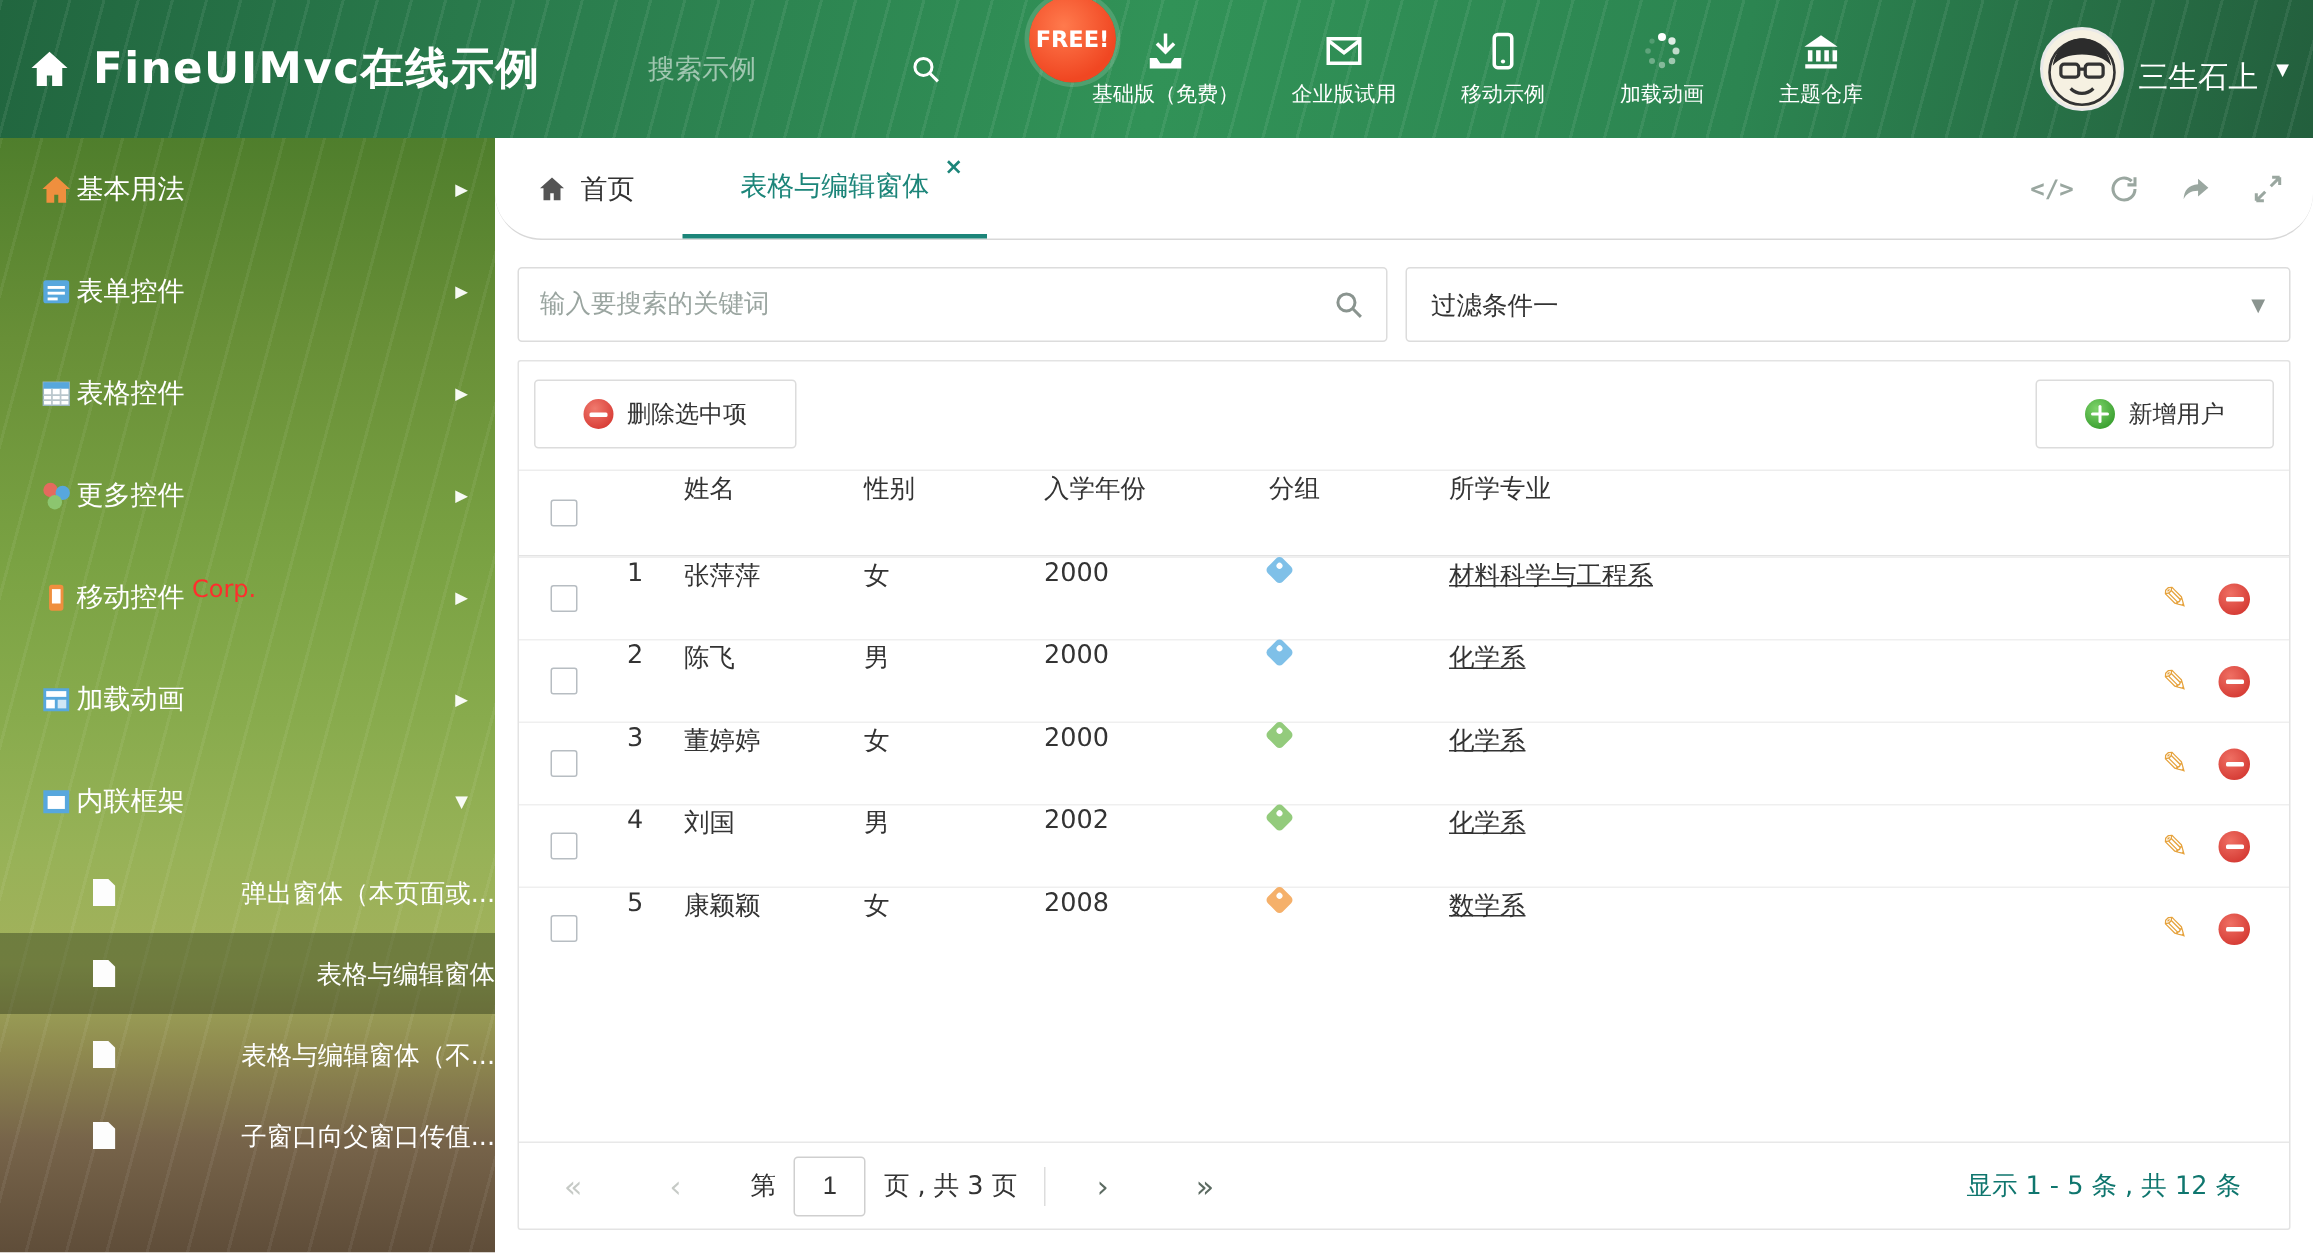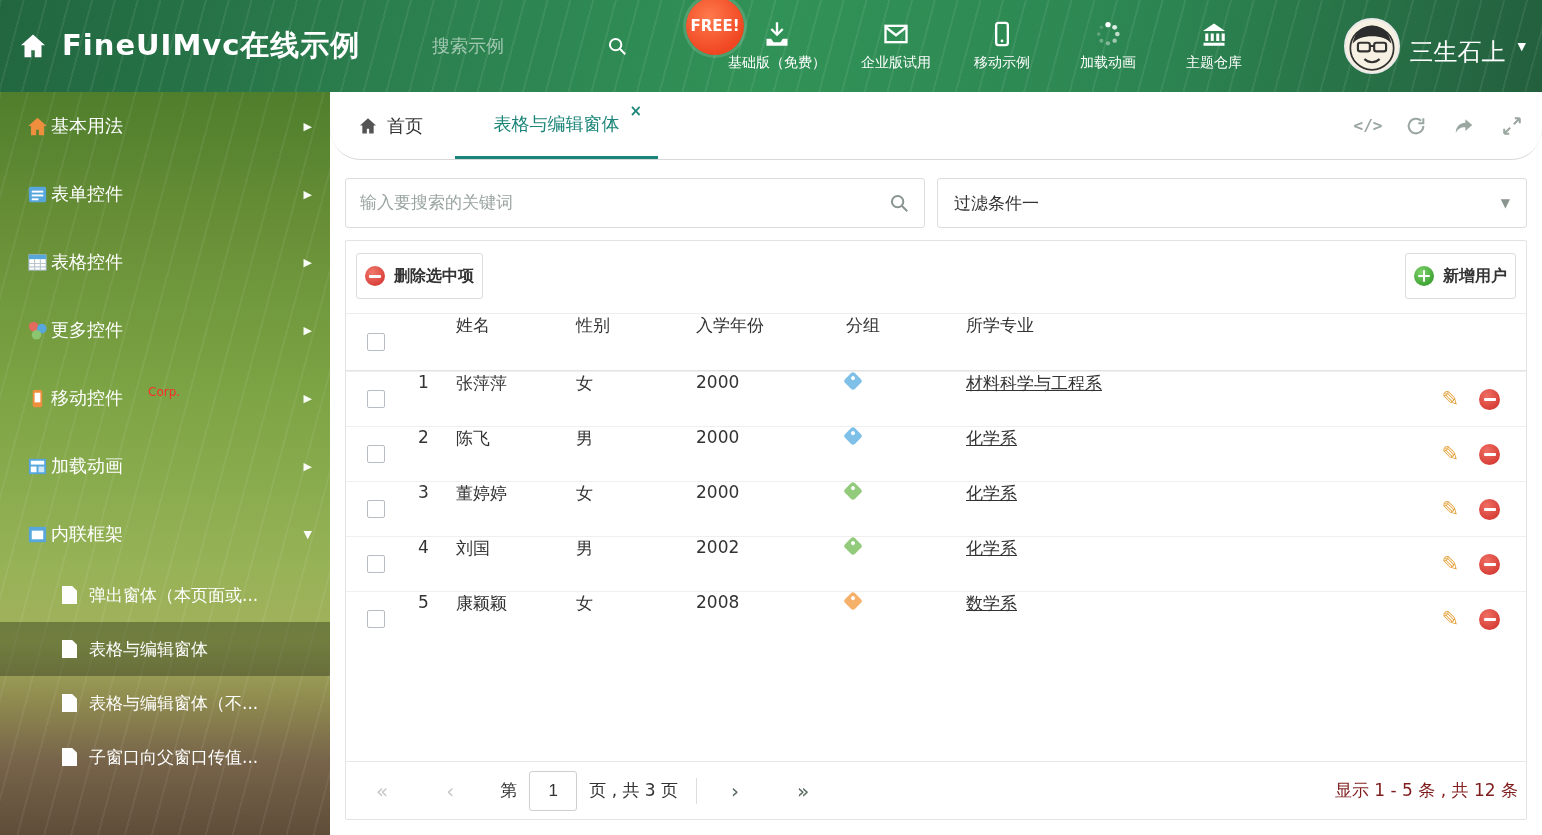--- a/index.html
+++ b/index.html
@@ -20,36 +20,36 @@
   .hsearch input::placeholder { color:rgba(255,255,255,.55); }
   .free-badge { position:absolute; left:686px; top:-3px; width:58px; height:58px; border-radius:50%;
     background:radial-gradient(circle at 40% 35%, #ff7a4d, #f04722 70%); display:flex; align-items:center; justify-content:center;
     font-size:15px; font-weight:bold; color:#fff; box-shadow:0 0 0 3px rgba(255,255,255,.15); }
   .hnav { position:absolute; left:728px; top:0; height:92px; display:flex; align-items:center; gap:34px; }
   .hnav-item { display:flex; flex-direction:column; align-items:center; gap:6px; cursor:pointer; min-width:72px; }
   .hnav-item .ic { width:28px; height:28px; color:#fff; }
   .hnav-item .lb { font-size:14px; white-space:nowrap; }
   .huser { position:absolute; right:16px; top:0; height:92px; display:flex; align-items:center; gap:10px; }
   .avatar { width:56px; height:56px; border-radius:50%; background:#f6f1e2; border:2px solid #e9e9e9; overflow:hidden; }
-  .huser .uname { font-size:24px;margin-top:11px; }
+  .huser .uname { font-size:20px;margin-top:11px; }
   .huser .ucaret { font-size:11px; margin-left:2px; }
 
   
   .sidebar { position:absolute; left:0; top:92px; width:330px; height:743px; overflow:hidden;
     background-image:
       repeating-linear-gradient(105deg, rgba(255,255,255,.06) 0 2px, transparent 2px 26px),
       linear-gradient(180deg,#4f7e2c 0%, #688f37 18%, #7aa243 38%, #88ab4d 52%, #97b257 64%, #a3b15c 74%, #8f8a4f 82%, #77644a 90%, #5f4d39 100%);
   }
   .menu-item { position:relative; height:68px; display:flex; align-items:center; padding-left:26px; gap:2px;
     color:#fff; font-size:18px; cursor:pointer; }
   .menu-item .mic { width:23px; height:23px; flex:0 0 23px; }
   .menu-item .arrow { position:absolute; right:18px; font-size:11px; color:rgba(255,255,255,.95); }
-  .menu-badge { color:#ff2d2d; font-size:12px; margin-left:23px; position:relative; top:-6px; }
+  .menu-badge { color:#ff2d2d; font-size:16px; margin-left:3px; position:relative; top:-6px; }
   .submenu-item { position:relative; height:54px; display:flex; align-items:center; padding-left:62px; gap:12px;
-    color:#fff; font-size:17px; cursor:pointer; }
+    color:#fff; font-size:17px; cursor:pointer;justify-content:space-between; }
   .submenu-item.active { background:rgba(15,25,8,.34); }
   .file-ic { width:15px; height:18px; background:#fdfdfd; flex:0 0 15px;
     clip-path:polygon(0 0, 68% 0, 100% 26%, 100% 100%, 0 100%); }
 
   
   .main { position:absolute; left:330px; top:92px; width:1212px; height:743px; background:#fff; }
 
   .tabbar { position:relative; height:68px; border-bottom:1px solid #d8d8d8;border-radius:31px; }
   .tab-home { position:absolute; left:28px; top:0; height:100%; display:flex; align-items:center; gap:9px;
     color:#333; font-size:18px; cursor:pointer; }
@@ -65,22 +65,22 @@
     display:flex; align-items:center; padding:0 14px; gap:10px; color:#98a39e; }
   .filter-input input { flex:1; border:none; outline:none; font-size:17px; color:#333; }
   .filter-input input::placeholder { color:#9aa5a0; }
   .filter-select { position:absolute; left:607px; top:86px; width:590px; height:50px; border:1px solid #dcdcdc; border-radius:3px;
     display:flex; align-items:center; padding:12px 16px; font-size:17px; color:#333; cursor:pointer; }
   .filter-select .caret { margin-left:auto; color:#8a948f; font-size:12px; }
 
   .grid { position:absolute; left:15px; top:148px; width:1182px; height:580px; border:1px solid #e3e3e3; border-radius:2px;
     display:flex; flex-direction:column; }
   .grid-toolbar { position:relative; height:72px; flex:0 0 72px; }
-  .btn { display:inline-flex; align-items:center; gap:9px; height:46px; padding:0 8px; border:1px solid #dcdcdc; border-radius:3px;
-    background:#fff; font-size:16px; color:#333; cursor:pointer;font-weight:bold; }
+  .btn { display:inline-flex; align-items:center; gap:9px; height:46px; padding:0 32px; border:1px solid #dcdcdc; border-radius:3px;
+    background:#fff; font-size:16px; color:#333; cursor:pointer; }
   .btn-delete { position:absolute; left:10px; top:12px; }
   .btn-add { position:absolute; right:10px; top:12px; }
   .circle-ic { width:20px; height:20px; border-radius:50%; position:relative; flex:0 0 20px; }
   .circle-ic.red { background:radial-gradient(circle at 38% 32%, #f07a6e, #d93f38 75%); }
   .circle-ic.green { background:radial-gradient(circle at 38% 32%, #7ed36a, #3ca132 75%); }
   .circle-ic.red::after { content:""; position:absolute; left:4px; top:9px; width:12px; height:2.5px; background:#fff; border-radius:1px; }
   .circle-ic.green::after { content:""; position:absolute; left:4px; top:8.8px; width:12px; height:2.5px; background:#fff; border-radius:1px; }
   .circle-ic.green::before { content:""; position:absolute; left:8.8px; top:4px; width:2.5px; height:12px; background:#fff; border-radius:1px; }
 
   .trow { display:flex; height:55px; flex:0 0 55px; border-top:1px solid #efefef; font-size:17px; color:#333; }
@@ -107,21 +107,21 @@
   .pg-nav { font-size:20px; cursor:pointer; }
   .pg-dis { color:#c6cac6; }
   .pg-en { color:#5c6b62; }
   .pg-first { margin-right:58px; }
   .pg-prev { margin-right:46px; }
   .pg-before { margin-right:12px; }
   .page-input { width:48px; height:40px; border:1px solid #cfcfcf; border-radius:3px; text-align:center; font-size:17px; color:#333; margin-right:12px; outline:none; }
   .pg-after { margin-right:18px; }
   .pg-divider { width:1px; height:26px; background:#ddd; margin-right:34px; }
   .pg-next { margin-right:58px; }
-  .pager-summary { position:absolute; right:8px; font-size:17px; color:#7f1d1d; }
+  .pager-summary { position:absolute; right:32px; font-size:17px; color:#0f766e; }
 </style>
 </head>
 <body>
 
 <div class="header">
   <div class="brand">
     <svg class="ic" width="30" height="30" viewBox="0 0 24 24" fill="#fff">
         <path d="M12 2.8 2.4 11.4h2.8V21h5.4v-5.6h2.8V21h5.4v-9.6h2.8z"></path>
       </svg>
     <span class="brand-title">FineUIMvc在线示例</span>

